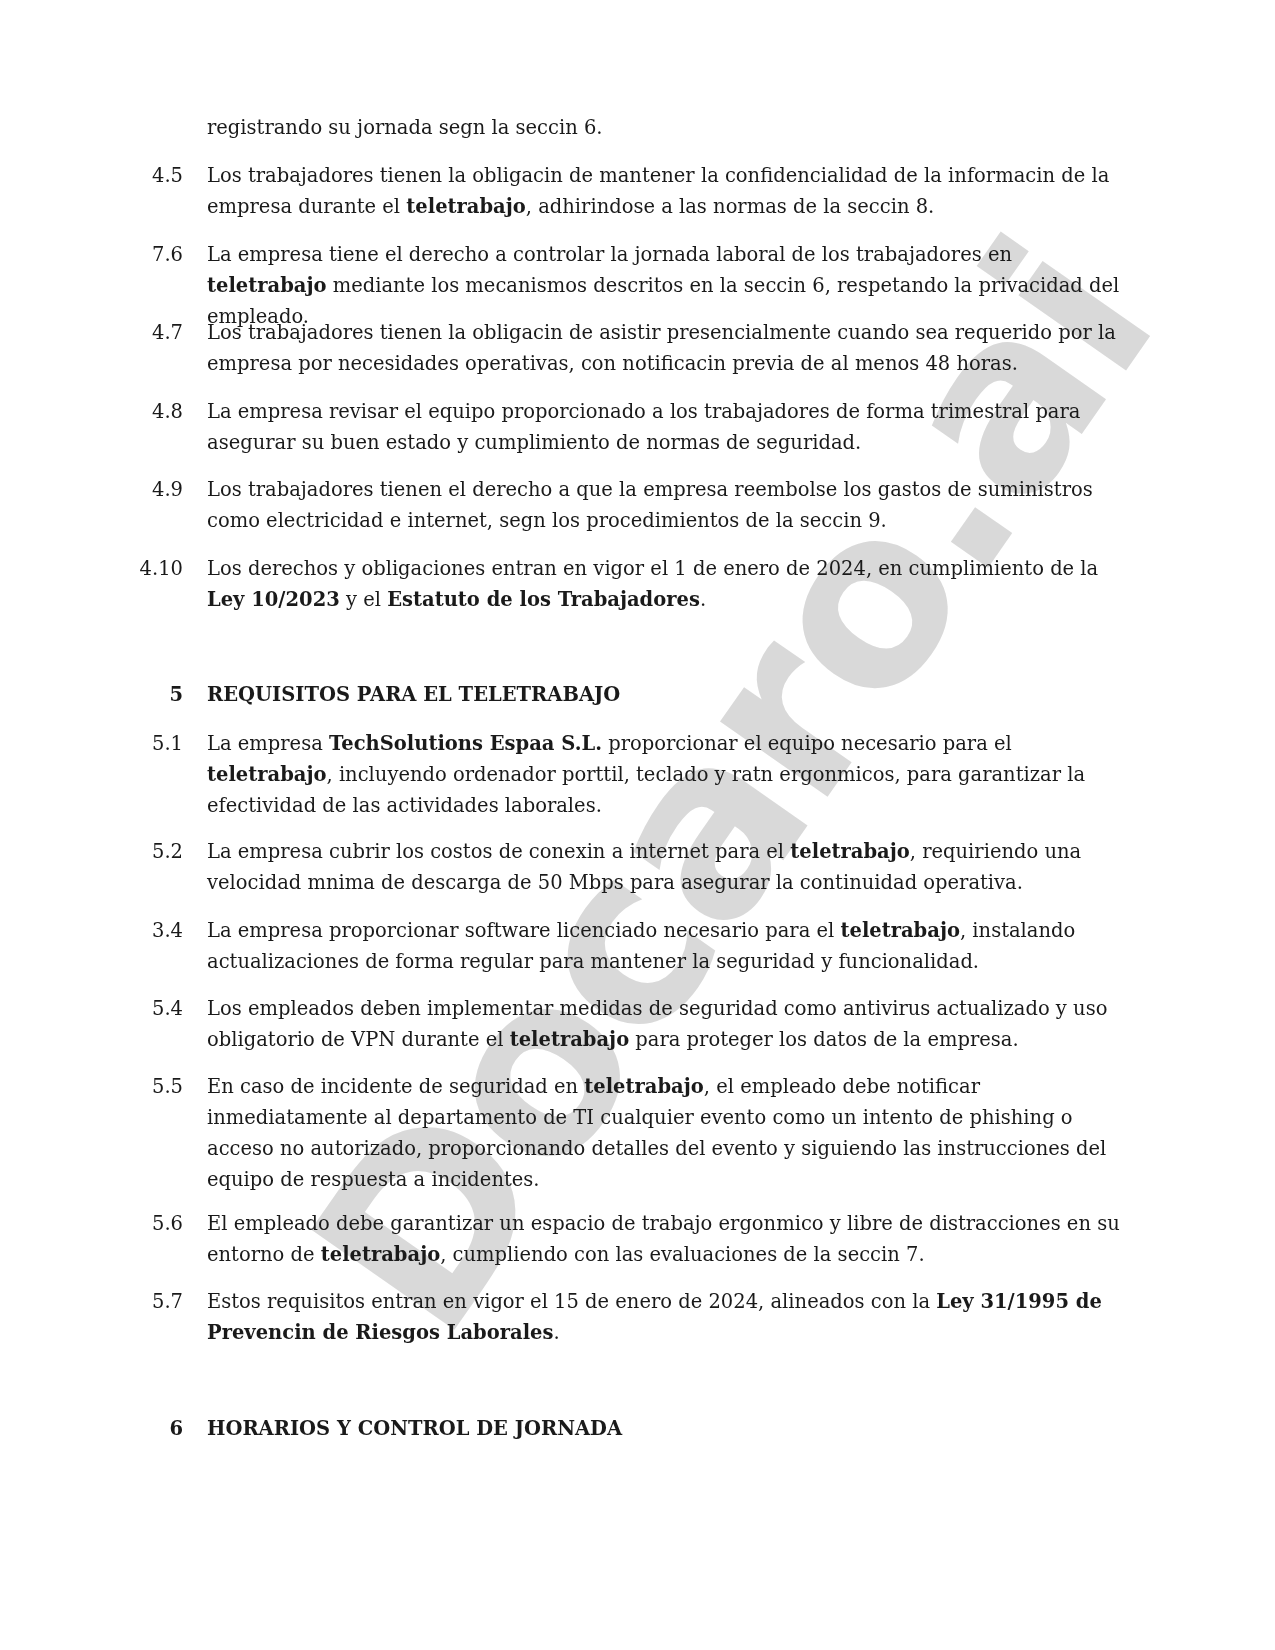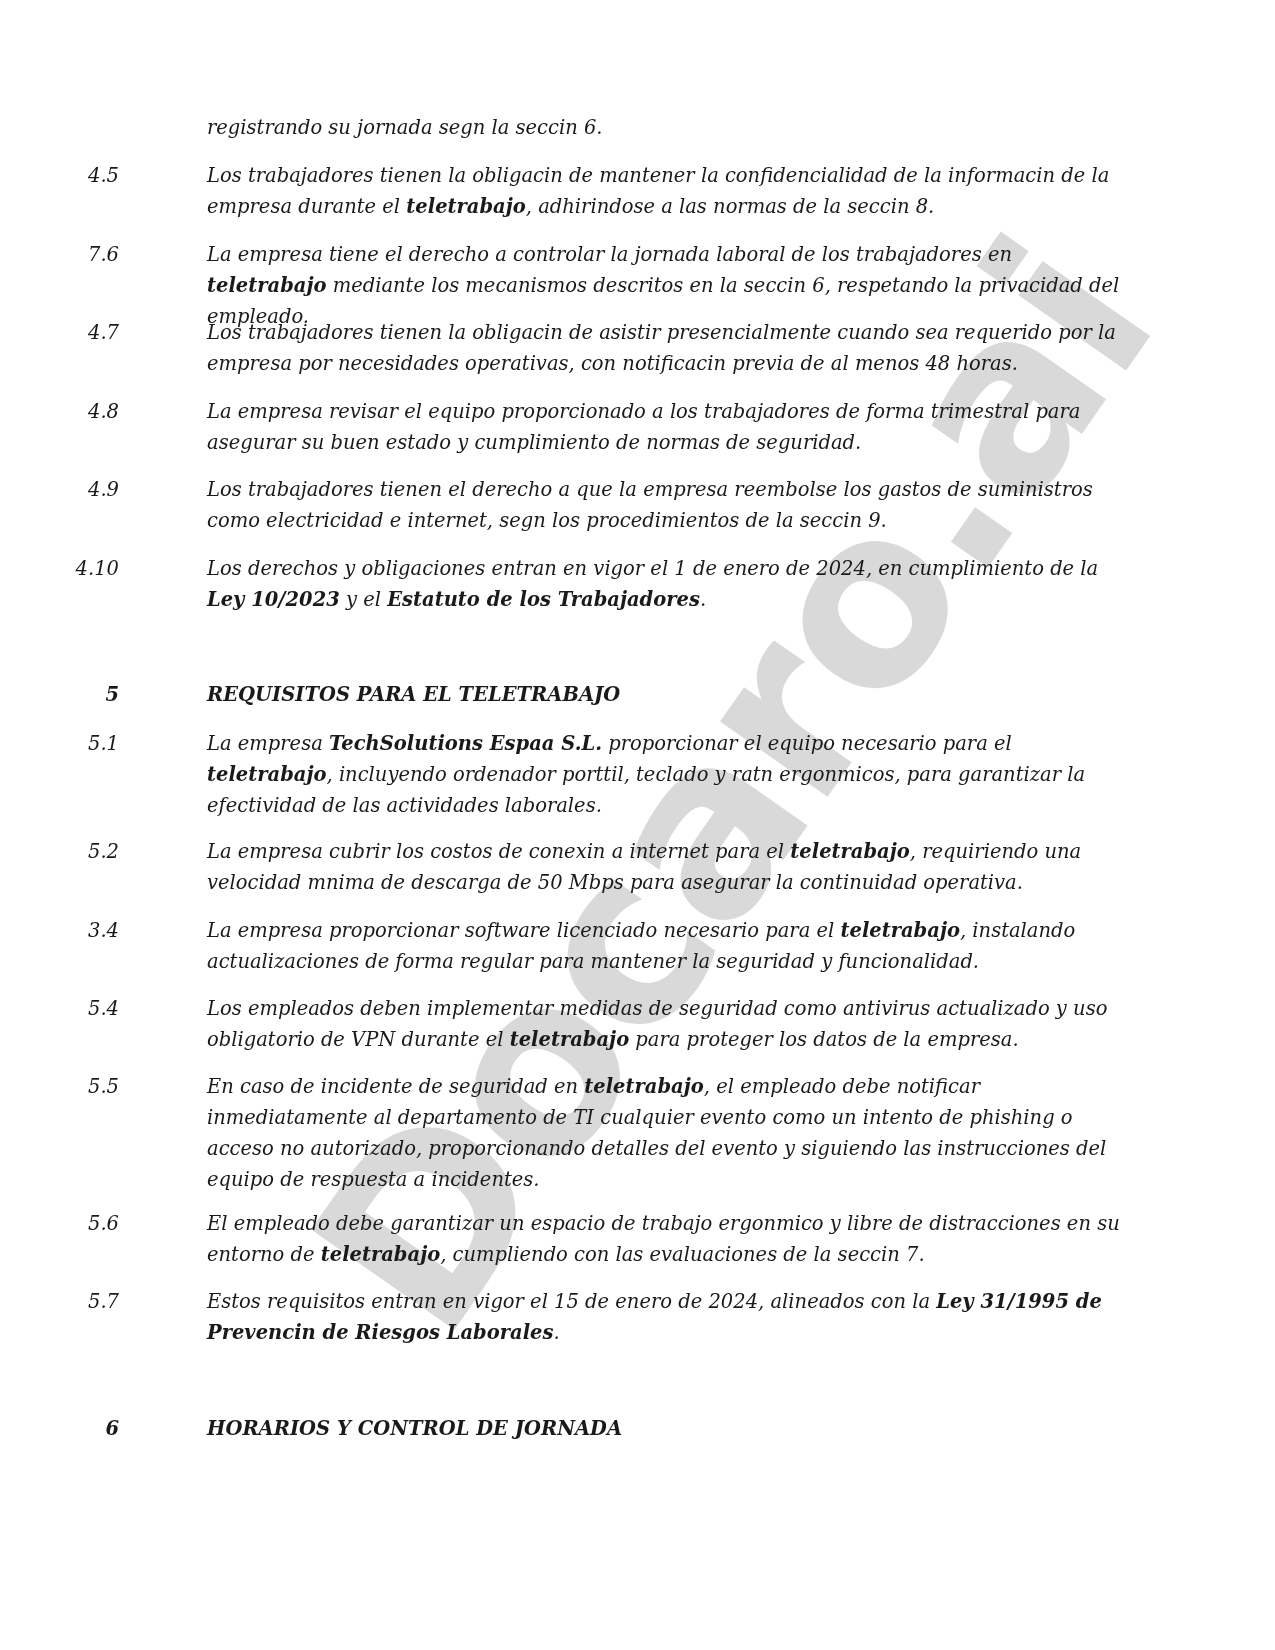--- a/index.html
+++ b/index.html
@@ -1,21 +1,21 @@
 <!DOCTYPE html>
 <html><head>
 <meta charset="utf-8">
 <style>
   html, body { margin:0; padding:0; background:#ffffff; }
   body { width:1275px; height:1650px; position:relative; overflow:hidden;
          font-family:"DejaVu Serif", serif; color:#1a1a1a; }
   .page { position:absolute; left:0; top:0; width:1275px; height:1650px; }
   .item { position:absolute; left:0; width:1275px; font-size:19.5px; line-height:31px; }
-  .num { position:absolute; right:1156px; text-align:center; white-space:nowrap;font-style:italic; }
-  .txt { position:absolute; left:207px; width:925px;font-style:italic; }
+  .num { position:absolute; right:1092px; text-align:center; white-space:nowrap; }
+  .txt { position:absolute; left:207px; width:925px; }
   .heading { font-weight:bold; }
   b { font-weight:bold;text-align:right; }
   .watermark { position:absolute; left:150px; top:730px; width:1050px; text-align:center;
     font-family:"DejaVu Sans", sans-serif; font-weight:bold; font-size:240px; color:#d3d3d3;
     transform:rotate(-55deg); transform-origin:center center; opacity:0.85; pointer-events:none;
     letter-spacing:-4px; white-space:nowrap; }
   .content { position:relative; z-index:1; }
 </style>
 </head>
 <body>

